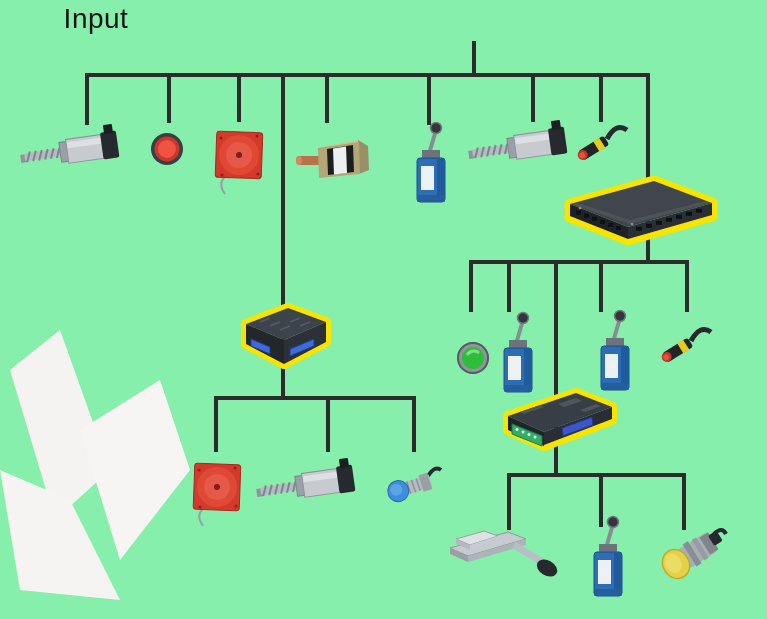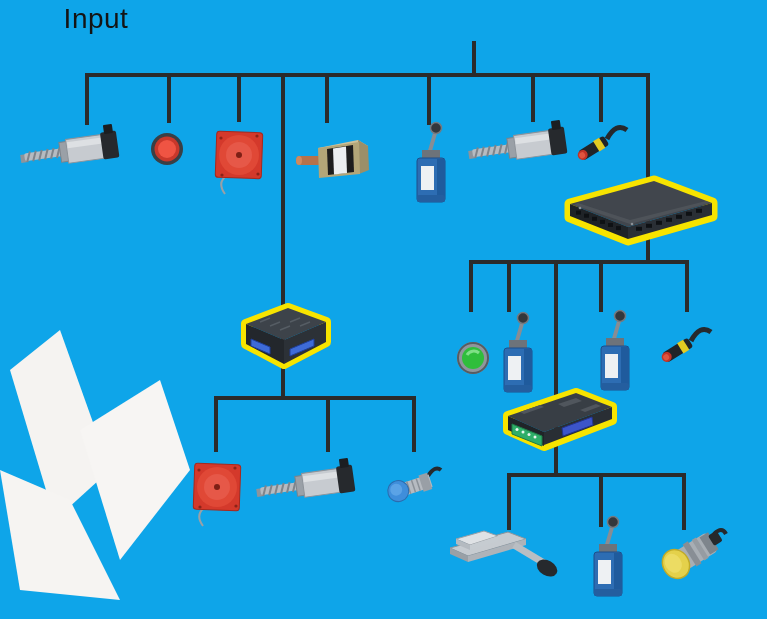--- a/index.html
+++ b/index.html
@@ -1,17 +1,17 @@
 <!DOCTYPE html>
 <html><head>
 <meta charset="utf-8">
 <style>
   html,body{margin:0;padding:0;background:#ffffff;}
   .stage{
-    position:relative;width:767px;height:619px;background:#0ea5e9;
+    position:relative;width:767px;height:619px;background:#86efac;
     overflow:hidden;font-family:"Liberation Sans",sans-serif;
   }
   .diagram-title{
     position:absolute;left:0;top:3px;width:948px;text-align:center;
     transform:translateX(-378px);
     font-size:28px;font-weight:500;color:#141414;letter-spacing:0.5px;
   }
   .canvas-svg{position:absolute;left:0;top:0;}
 </style>
 </head>

